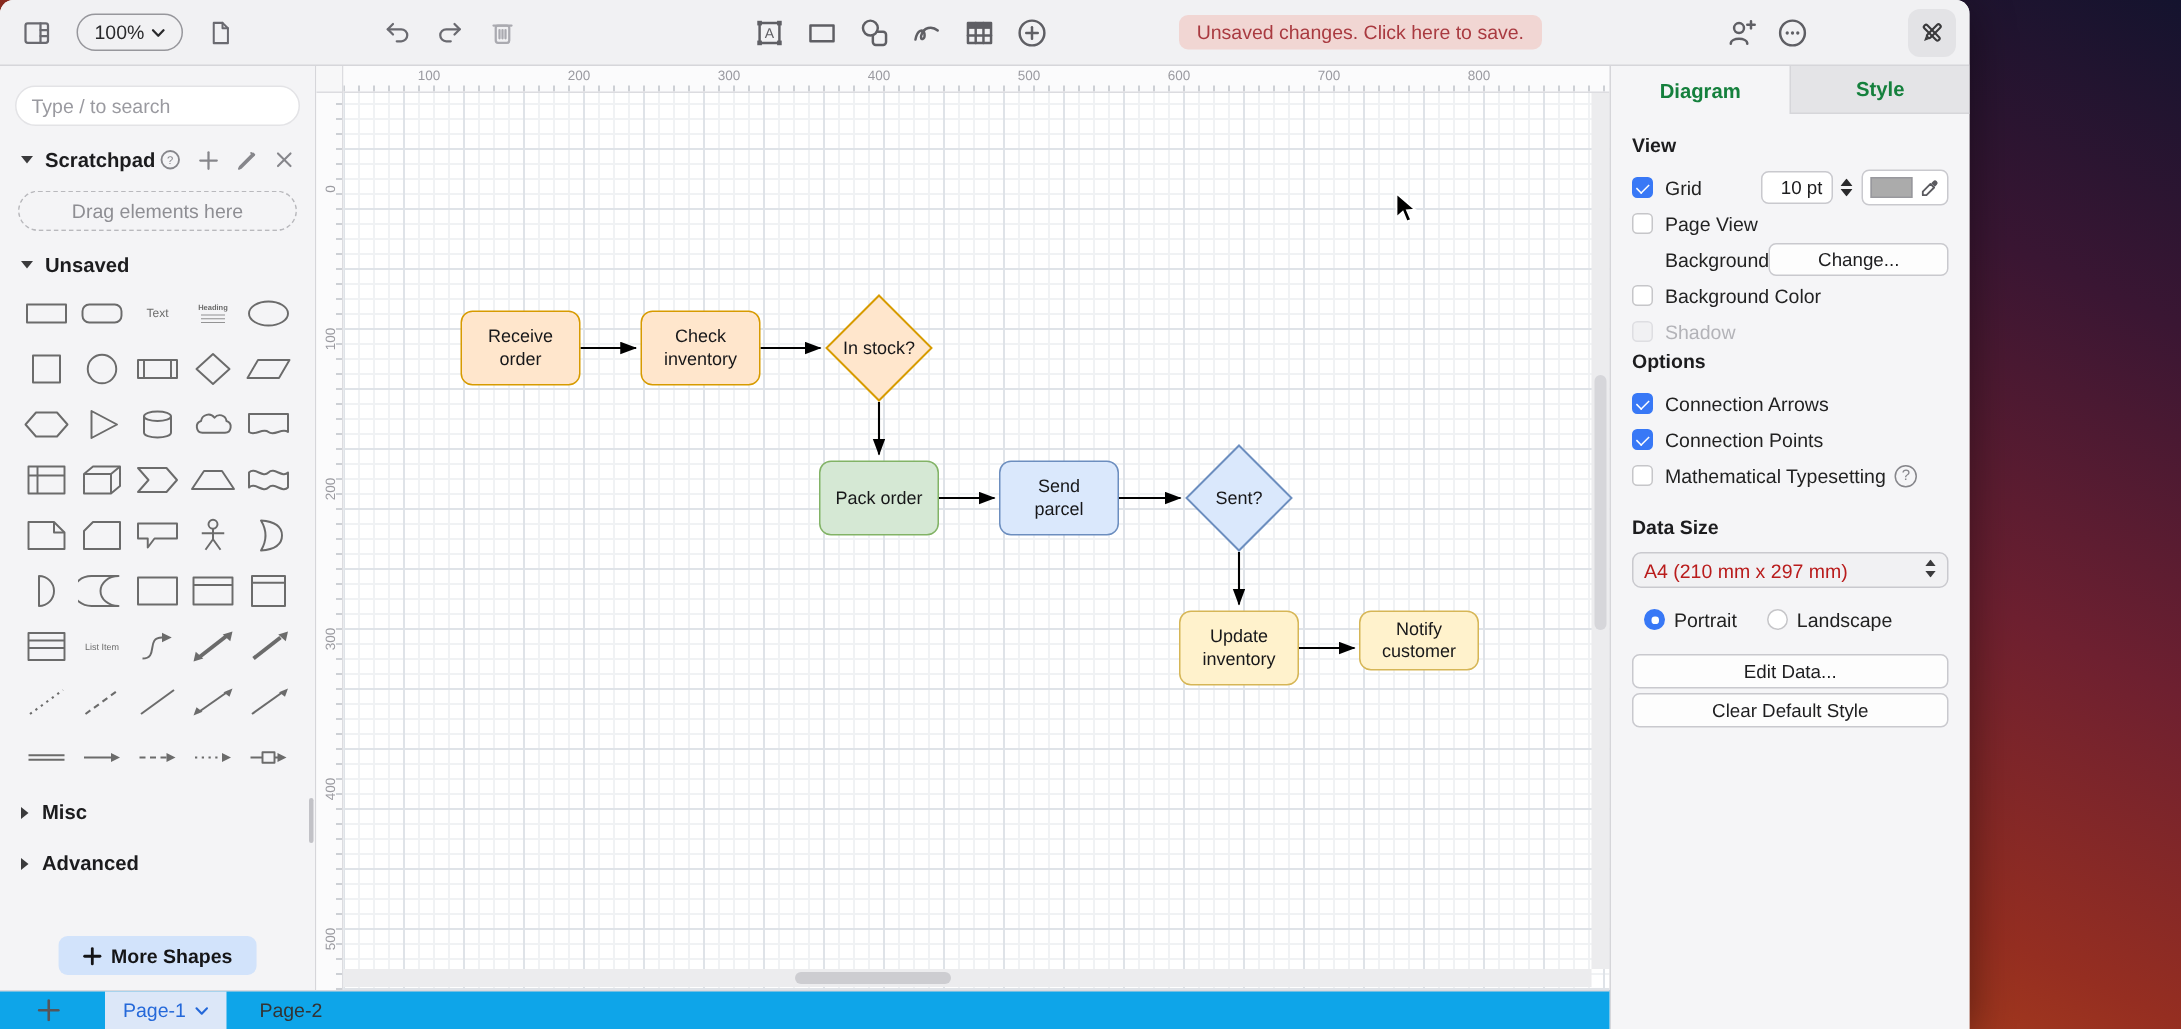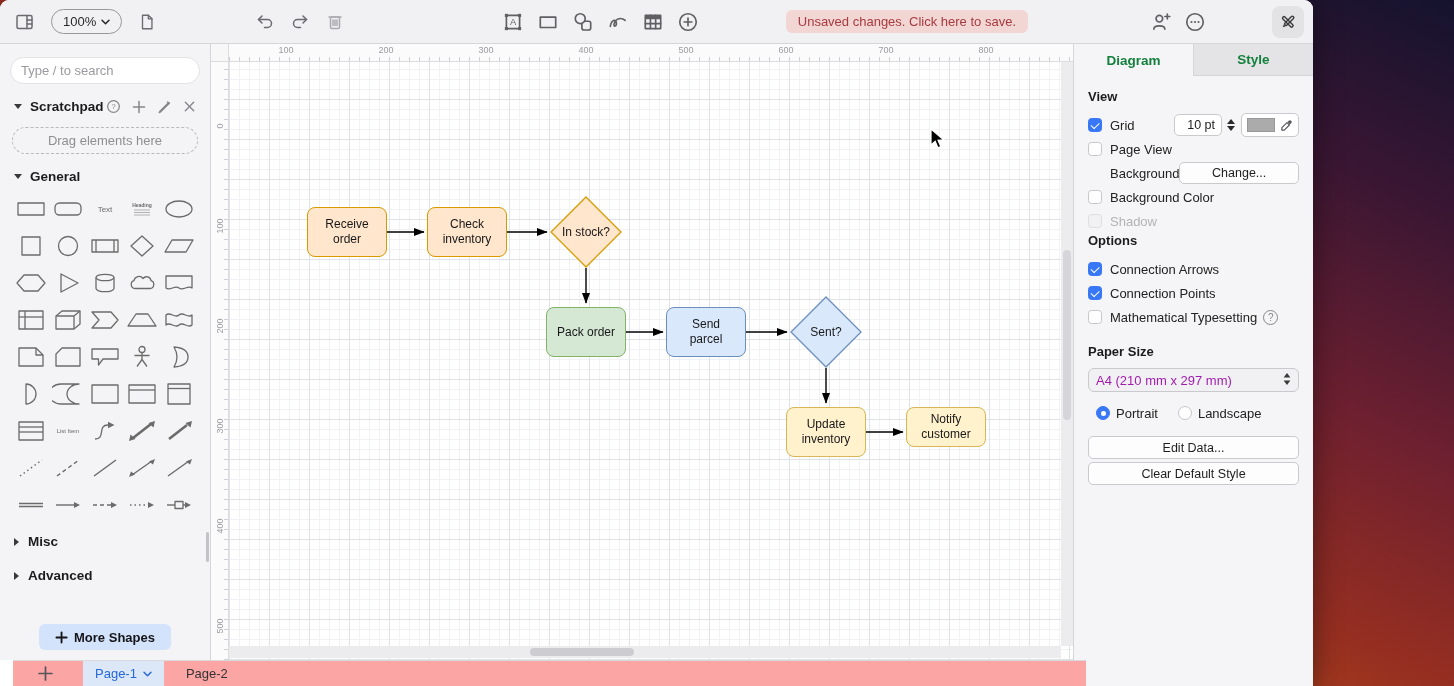--- a/index.html
+++ b/index.html
@@ -77,25 +77,25 @@
   .radio{width:14px;height:14px;border-radius:50%;border:1px solid #c6c6c9;background:#fff;margin-right:6px;flex:none;position:relative;}
   .radio.on{background:#3878f6;border-color:#3878f6;}
   .radio.on::after{content:"";position:absolute;left:4px;top:4px;width:4.5px;height:4.5px;border-radius:50%;background:#fff;}
   .num{width:48px;height:22px;border:1px solid #c9c9ce;border-radius:5px;background:#fff;font-family:inherit;font-size:12.5px;text-align:right;padding:0 6px;color:#1d1d1f;margin-left:auto;}
   .stepper{width:13px;height:22px;display:flex;flex-direction:column;align-items:center;justify-content:center;gap:2px;color:#2a2a2c;margin:0 4px 0 2px;}
   .swatchbtn{height:24px;width:58px;border:1px solid #c9c9ce;border-radius:5px;background:#fff;display:flex;align-items:center;justify-content:space-between;padding:0 5px;color:#5a5a5f;}
   .swatch{width:28px;height:14px;border:1px solid #98989d;}
   .btn{height:22px;border:1px solid #c9c9ce;border-radius:5px;background:#fdfdfd;font-family:inherit;font-size:12.5px;color:#1d1d1f;padding:0 14px;}
   .btn.right{margin-left:auto;width:122px;}
   .btn.full{width:100%;margin-bottom:3px;height:23px;}
-  .select{height:24px;border:1px solid #c9c9ce;border-radius:6px;background:#f1f1f3;display:flex;align-items:center;padding:0 7px;color:#a21caf;margin-bottom:9px;}
+  .select{height:24px;border:1px solid #c9c9ce;border-radius:6px;background:#f1f1f3;display:flex;align-items:center;padding:0 7px;color:#b91c1c;margin-bottom:9px;}
   .select .updown{margin-left:auto;color:#3a3a3c;}
   .help-c{width:15px;height:15px;border-radius:50%;border:1.2px solid #86868b;color:#86868b;font-size:10px;display:inline-flex;align-items:center;justify-content:center;margin-left:6px;flex:none;}
   
-  .footer{position:absolute;left:0;top:660px;width:1073px;height:26px;background:#fca5a5;border-top:1px solid #d9d9de;display:flex;align-items:center;font-size:13px;margin-left:13px;}
+  .footer{position:absolute;left:0;top:660px;width:1073px;height:26px;background:#0ea5e9;border-top:1px solid #d9d9de;display:flex;align-items:center;font-size:13px;}
   .page-add{width:20px;height:20px;margin-left:22px;display:flex;align-items:center;justify-content:center;color:#55555a;}
   .page-tab{height:26px;display:flex;align-items:center;padding:0 12px;color:#333;gap:6px;}
   .page-tab.active{background:#dce7f8;color:#2468d9;margin-left:28px;}
   .page-tab.plain{margin-left:10px;}
   .cursor{position:absolute;left:930px;top:128px;width:17px;height:22px;z-index:50;}
   svg.ic{fill:none;stroke:currentColor;stroke-width:1.5;stroke-linecap:round;stroke-linejoin:round;}
 </style>
 </head>
 <body>
 
@@ -250,21 +250,21 @@
         <svg class="ic" width="13" height="13" viewBox="0 0 14 14">
             <line x1="2.5" y1="2.5" x2="11.5" y2="11.5"></line>
             <line x1="11.5" y1="2.5" x2="2.5" y2="11.5"></line>
           </svg>
       </span>
     </div>
     <div class="dropzone">Drag elements here</div>
 
     <div class="sec-head">
       <span class="caret-d"></span>
-      <span>General</span>
+      <span>Unsaved</span>
     </div>
     <div class="shape-grid" id="shape-grid">
         <div class="shape-cell">
           <svg width="32" height="24" viewBox="0 0 32 24" font-family="Liberation Sans, sans-serif">
             <rect x="3" y="6" width="26" height="12" stroke="currentColor" fill="none" stroke-width="1.3" stroke-linejoin="round"></rect>
           </svg>
         </div>
         <div class="shape-cell">
           <svg width="32" height="24" viewBox="0 0 32 24" font-family="Liberation Sans, sans-serif">
             <rect x="3" y="6" width="26" height="12" rx="4.5" stroke="currentColor" fill="none" stroke-width="1.3" stroke-linejoin="round"></rect>
@@ -669,21 +669,21 @@
       <div class="prow">
         <span class="cb on"></span>
         <span class="lbl">Connection Points</span>
       </div>
       <div class="prow">
         <span class="cb"></span>
         <span class="lbl">Mathematical Typesetting</span>
         <span class="help-c">?</span>
       </div>
 
-      <h4 style="margin-top:15px">Paper Size</h4>
+      <h4 style="margin-top:15px">Data Size</h4>
 
       <div class="select">
         <span>A4 (210 mm x 297 mm)</span>
         <span class="updown">
           <svg width="8" height="12" viewBox="0 0 8 12" fill="currentColor">
               <path d="M4 0 L7.4 4.4 H0.6 Z"></path>
               <path d="M4 12 L0.6 7.6 H7.4 Z"></path>
             </svg>
         </span>
       </div>

